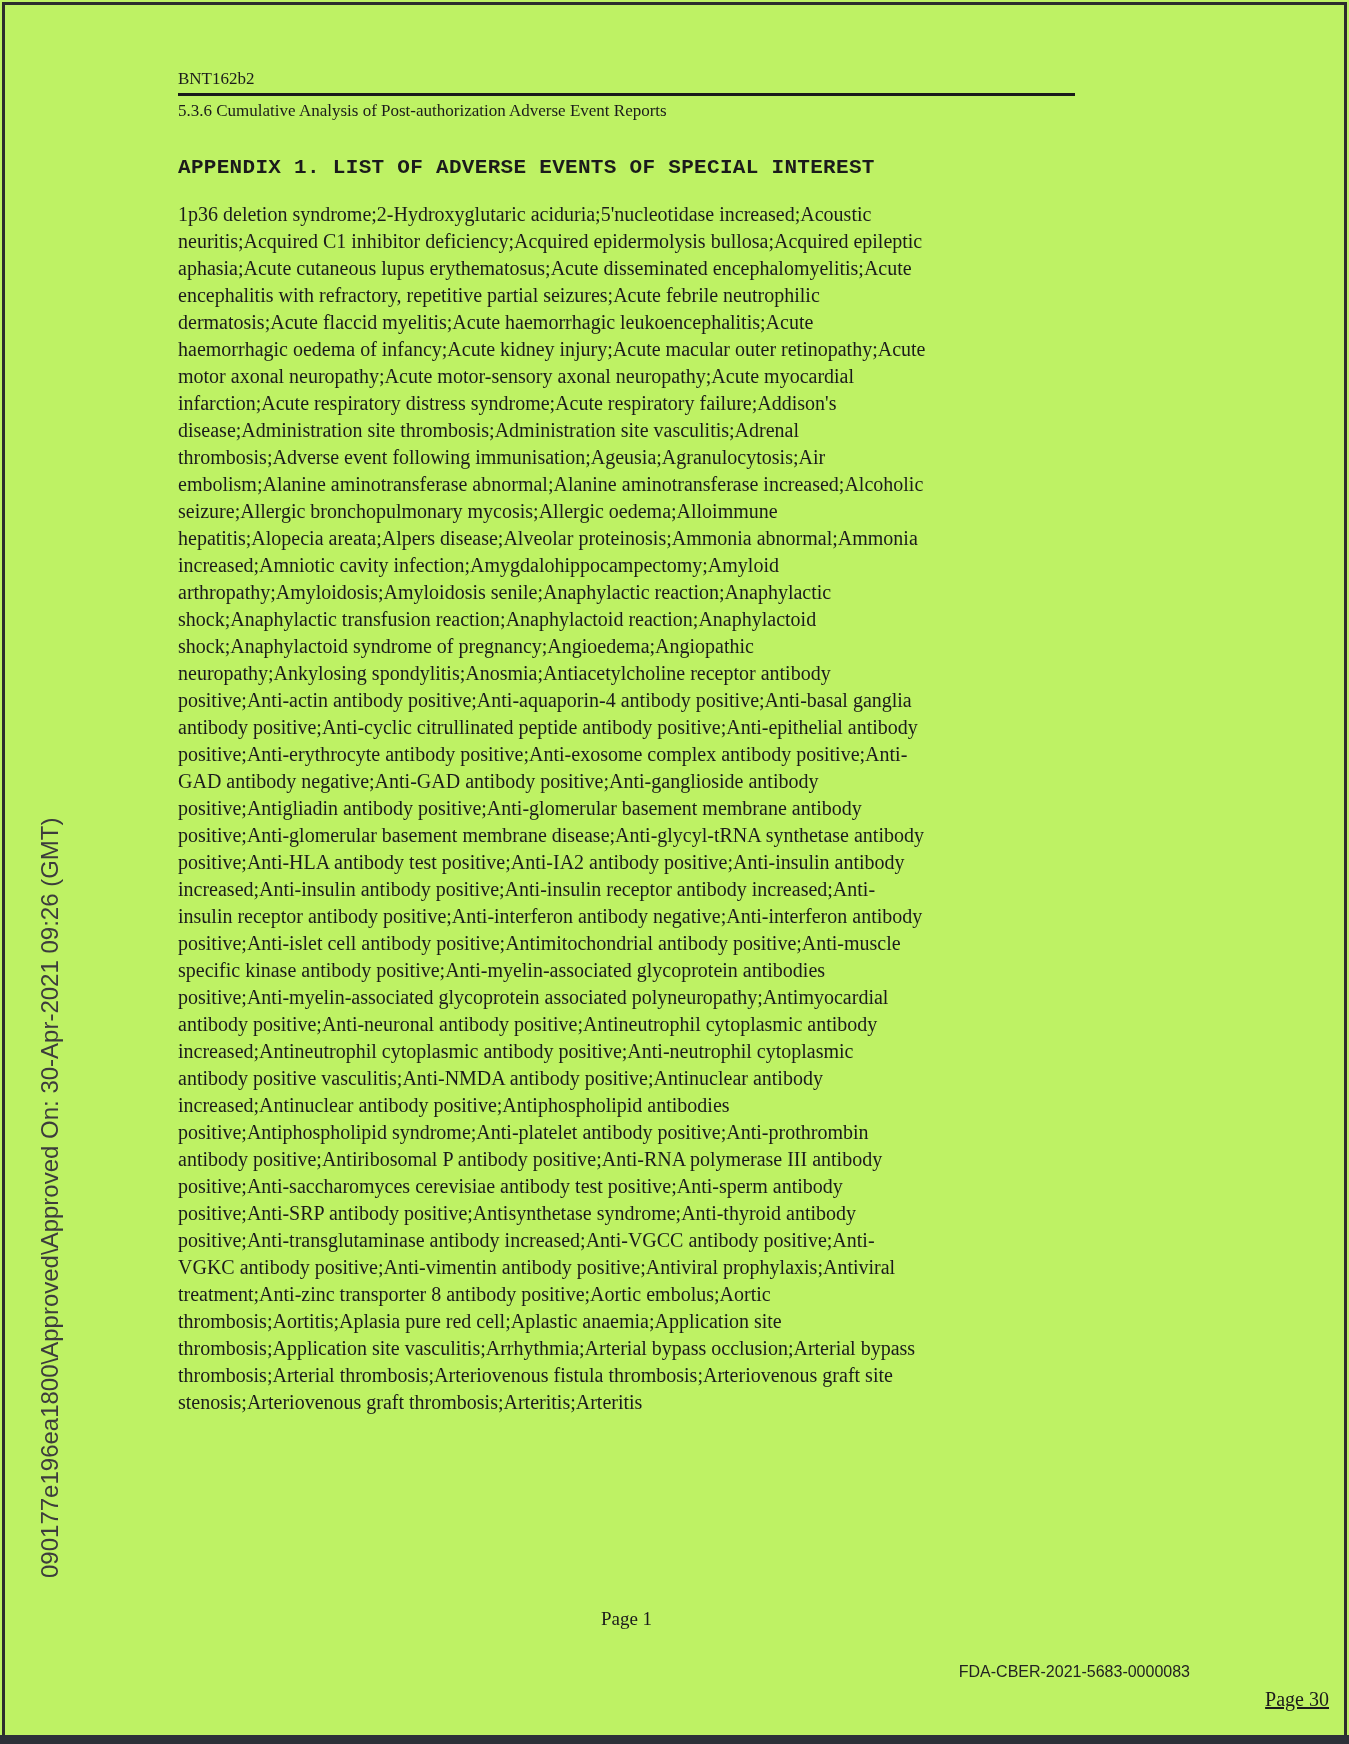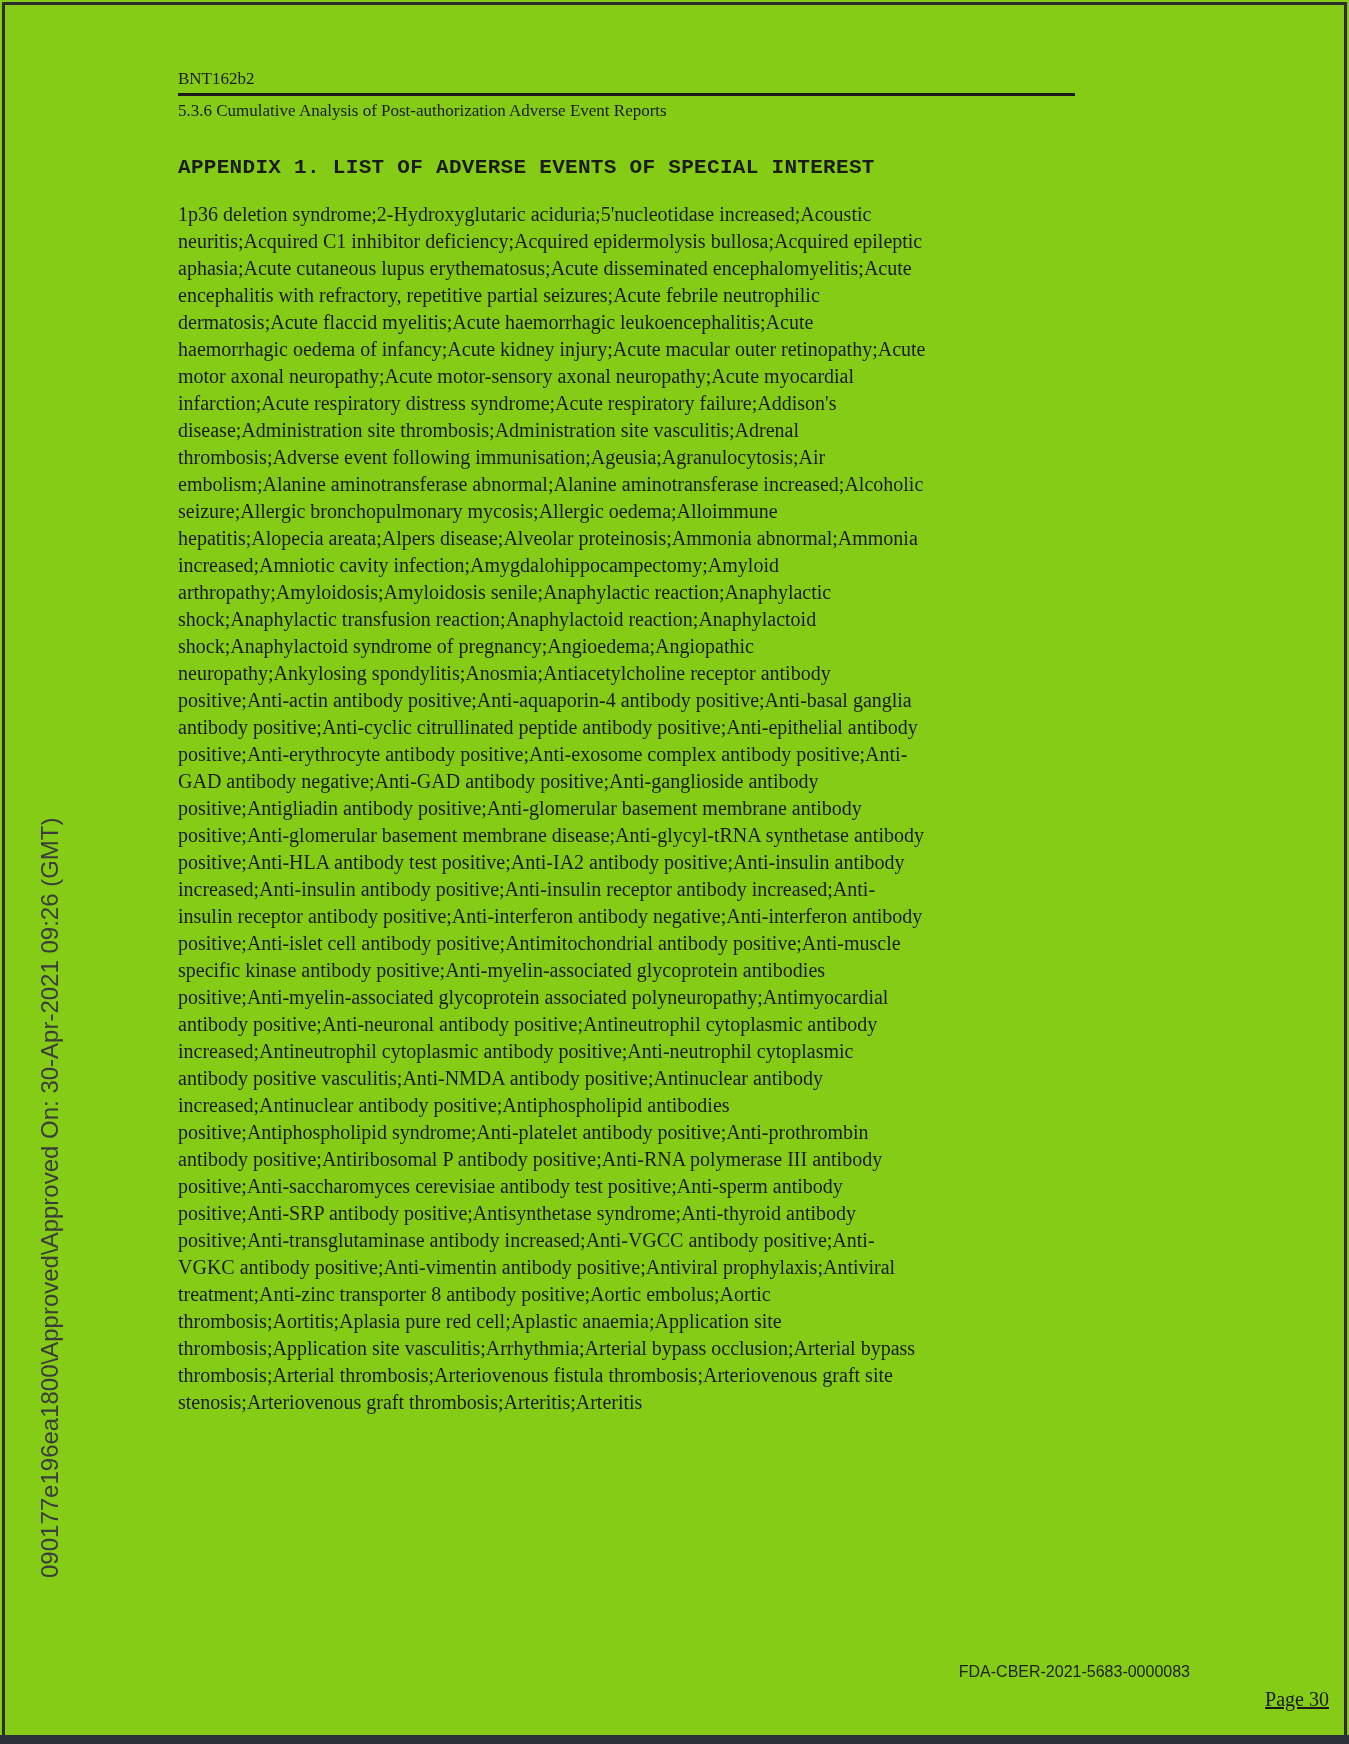--- a/index.html
+++ b/index.html
@@ -1,20 +1,20 @@
 <!DOCTYPE html>
 <html><head>
 <meta charset="utf-8">
 <style>
   html, body { margin: 0; padding: 0; background: #ffffff; }
   .page {
     position: relative;
     width: 1349px;
     height: 1744px;
-    background: #84cc16;
+    background: #bef264;
     overflow: hidden;
     font-family: "Liberation Serif", serif;
     color: #1b1b1b;
   }
   .frame {
     position: absolute;
     left: 2px; top: 2px; right: 2px; bottom: 0;
     border-left: 3px solid #2d2d2d;
     border-top: 3px solid #2d2d2d;
     border-right: 3px solid #2d2d2d;
@@ -145,20 +145,21 @@
 VGKC antibody positive;Anti-vimentin antibody positive;Antiviral prophylaxis;Antiviral
 treatment;Anti-zinc transporter 8 antibody positive;Aortic embolus;Aortic
 thrombosis;Aortitis;Aplasia pure red cell;Aplastic anaemia;Application site
 thrombosis;Application site vasculitis;Arrhythmia;Arterial bypass occlusion;Arterial bypass
 thrombosis;Arterial thrombosis;Arteriovenous fistula thrombosis;Arteriovenous graft site
 stenosis;Arteriovenous graft thrombosis;Arteritis;Arteritis</div>
 
   <div class="watermark">090177e196ea1800\Approved\Approved On: 30-Apr-2021 09:26 (GMT)</div>
 
   <div class="footer-center">
+    <div>Page 1</div>
   </div>
 
   <div class="fda-number">FDA-CBER-2021-5683-0000083</div>
 
   <div class="page-number">Page 30</div>
 
   <div class="bottom-bar"></div>
 
 </div>
 

